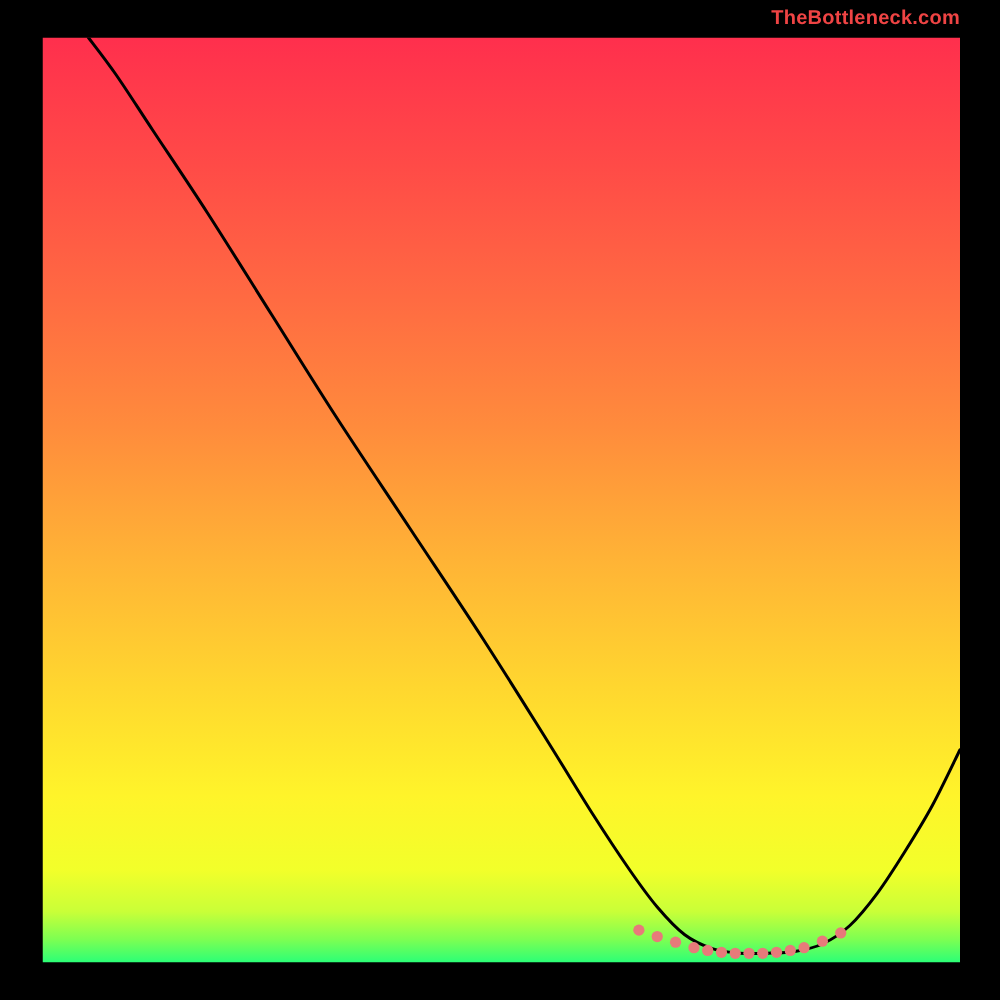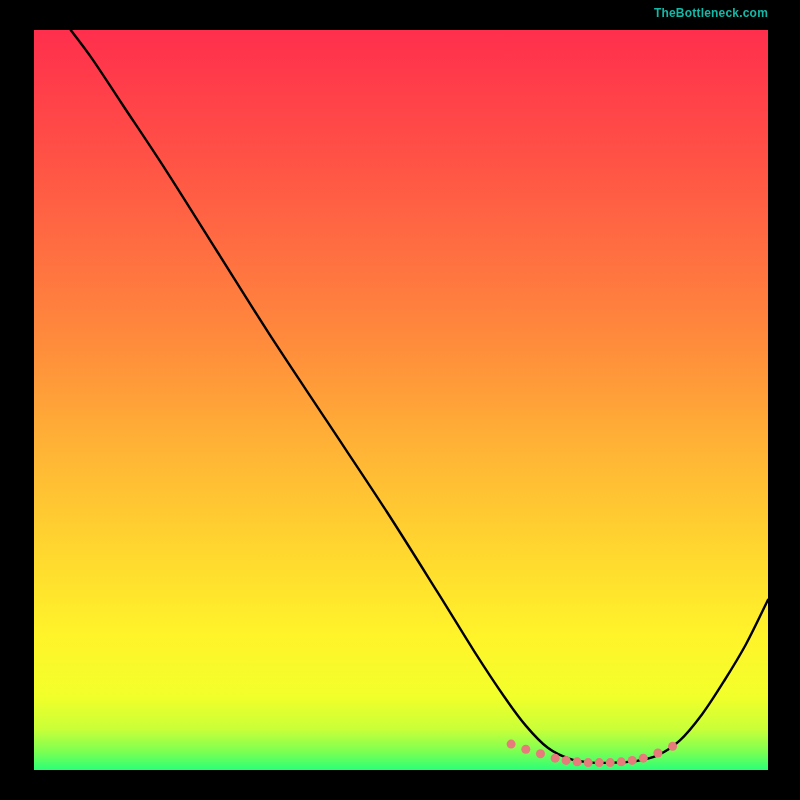--- a/index.html
+++ b/index.html
@@ -36,23 +36,23 @@
     top: 0;
     width: 100%;
     height: 100%;
     z-index: 2;
   }
   .watermark {
     position: absolute;
     top: 6px;
     right: 32px;
     font-family: Arial, Helvetica, sans-serif;
-    font-size: 12px;
+    font-size: 16px;
     font-weight: bold;
-    color: #14b8a6;
+    color: #ef4444;
     z-index: 3;
     letter-spacing: 0.2px;
   }
 </style>
 </head>
 <body>
 
 <div class="chart-container">
 
   <div class="watermark">TheBottleneck.com</div>

